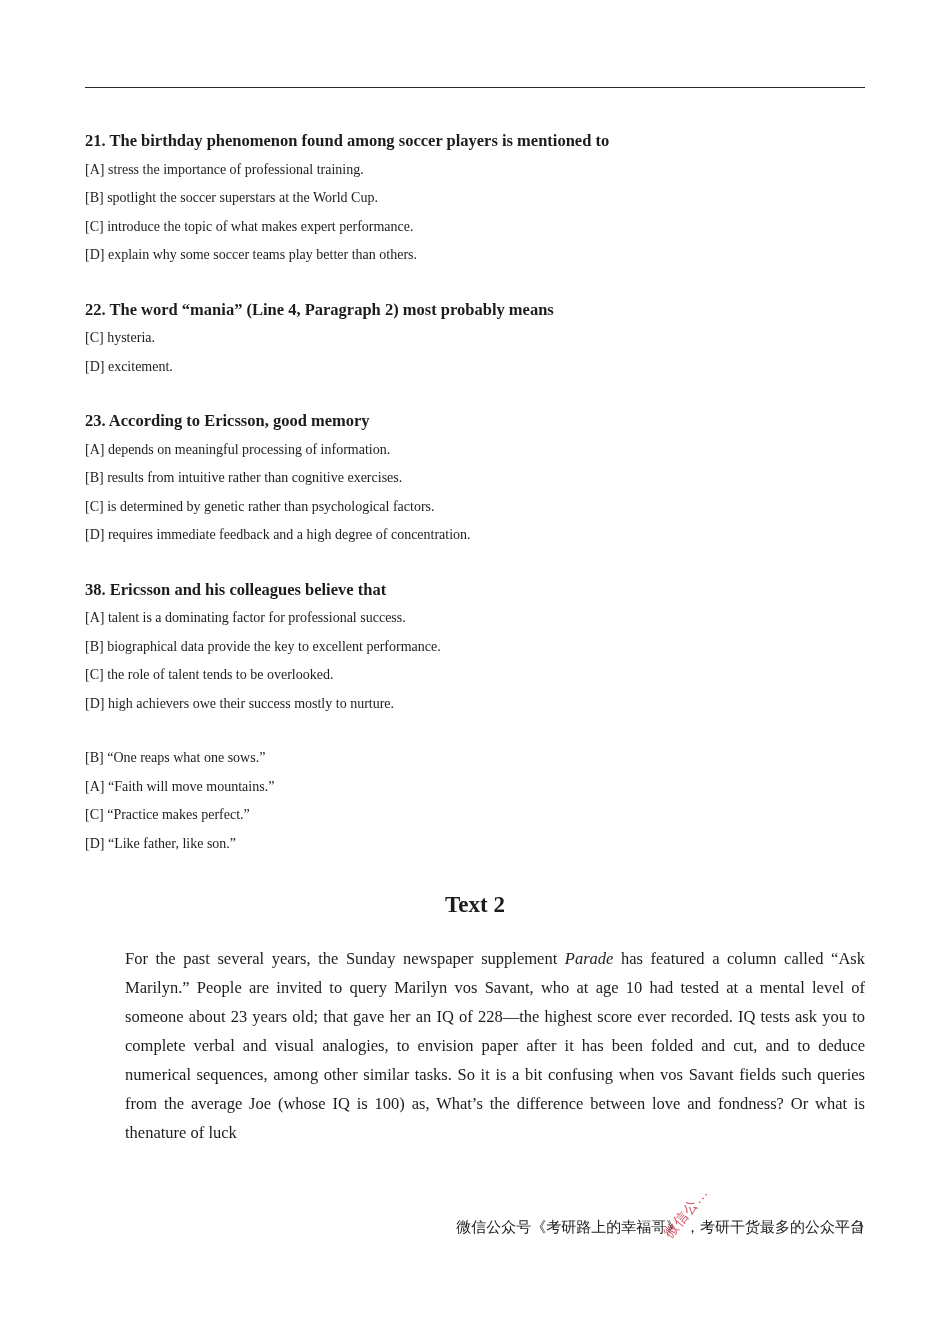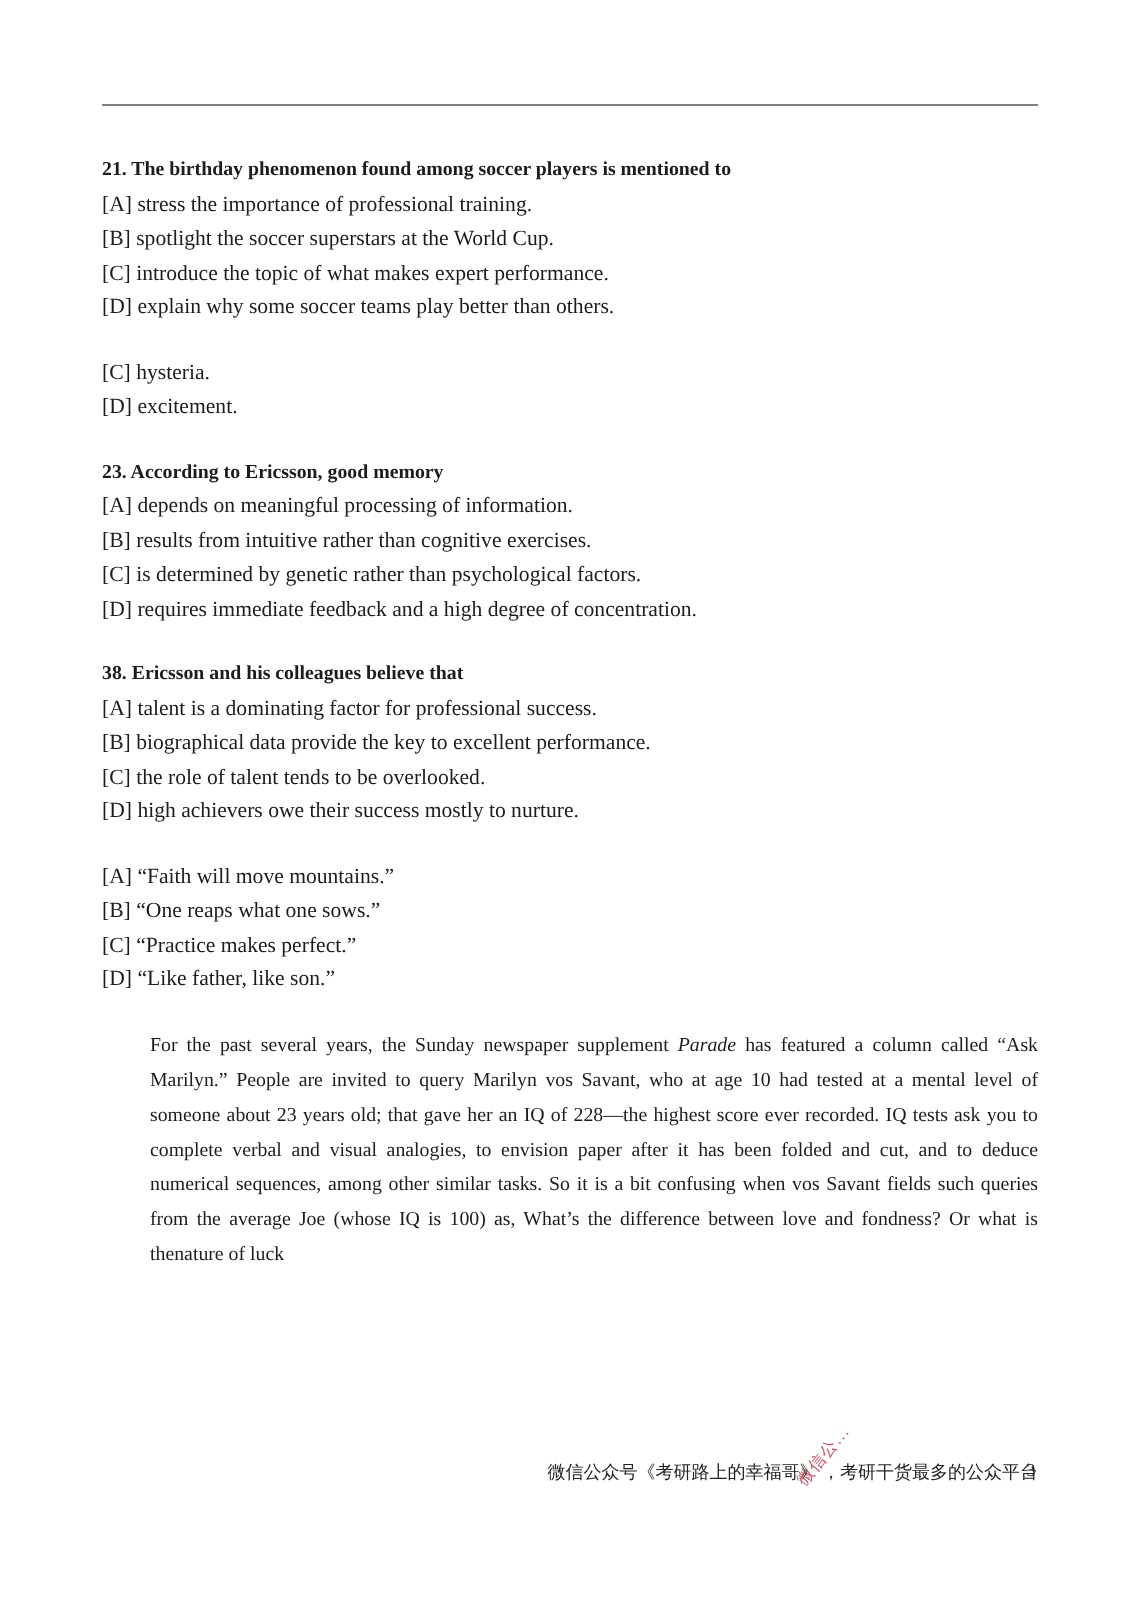--- a/index.html
+++ b/index.html
@@ -26,21 +26,21 @@
     left: 85px;
     right: 85px;
   }
   .question { margin-bottom: 26px; }
   .stem {
     font-weight: bold;
     font-size: 16.5px;
     line-height: 28.5px;
   }
   .option {
-    font-size: 18px;
+    font-size: 14px;
     line-height: 28.5px;
   }
   .section-title {
     text-align: center;
     font-size: 23px;
     font-weight: bold;
     margin: 34px 0 26px 0;
   }
   .passage {
     font-size: 16.5px;
@@ -88,20 +88,21 @@
 
     <section class="question">
       <p class="stem">21. The birthday phenomenon found among soccer players is mentioned to</p>
       <p class="option">[A] stress the importance of professional training.</p>
       <p class="option">[B] spotlight the soccer superstars at the World Cup.</p>
       <p class="option">[C] introduce the topic of what makes expert performance.</p>
       <p class="option">[D] explain why some soccer teams play better than others.</p>
     </section>
 
     <section class="question">
+      <p class="stem">22. The word “mania” (Line 4, Paragraph 2) most probably means</p>
       <p class="option">[C] hysteria.</p>
       <p class="option">[D] excitement.</p>
     </section>
 
     <section class="question">
       <p class="stem">23. According to Ericsson, good memory</p>
       <p class="option">[A] depends on meaningful processing of information.</p>
       <p class="option">[B] results from intuitive rather than cognitive exercises.</p>
       <p class="option">[C] is determined by genetic rather than psychological factors.</p>
       <p class="option">[D] requires immediate feedback and a high degree of concentration.</p>
@@ -109,26 +110,27 @@
 
     <section class="question">
       <p class="stem">38. Ericsson and his colleagues believe that</p>
       <p class="option">[A] talent is a dominating factor for professional success.</p>
       <p class="option">[B] biographical data provide the key to excellent performance.</p>
       <p class="option">[C] the role of talent tends to be overlooked.</p>
       <p class="option">[D] high achievers owe their success mostly to nurture.</p>
     </section>
 
     <section class="question">
+      <p class="option">[B] “One reaps what one sows.”</p>
       <p class="option">[A] “Faith will move mountains.”</p>
-      <p class="option">[B] “One reaps what one sows.”</p>
       <p class="option">[C] “Practice makes perfect.”</p>
       <p class="option">[D] “Like father, like son.”</p>
     </section>
 
+    <h2 class="section-title">Text 2</h2>
 
     <p class="passage"><span>For the past several years, the Sunday newspaper supplement </span><i>Parade</i><span> has featured a column called “Ask Marilyn.” People are invited to query Marilyn vos Savant, who at age 10 had tested at a mental level of someone about 23 years old; that gave her an IQ of 228—the highest score ever recorded. IQ tests ask you to complete verbal and visual analogies, to envision paper after it has been folded and cut, and to deduce numerical sequences, among other similar tasks. So it is a bit confusing when vos Savant fields such queries from the average Joe (whose IQ is 100) as, What’s the difference between love and fondness? Or what is thenature of luck</span></p>
 
   </main>
 
   <div class="watermark">微信公...</div>
 
   <footer class="footer">
     <span>微信公众号《考研路上的幸福哥》 ，考研干货最多的公众平台</span>
     <span class="page-number">3</span>

